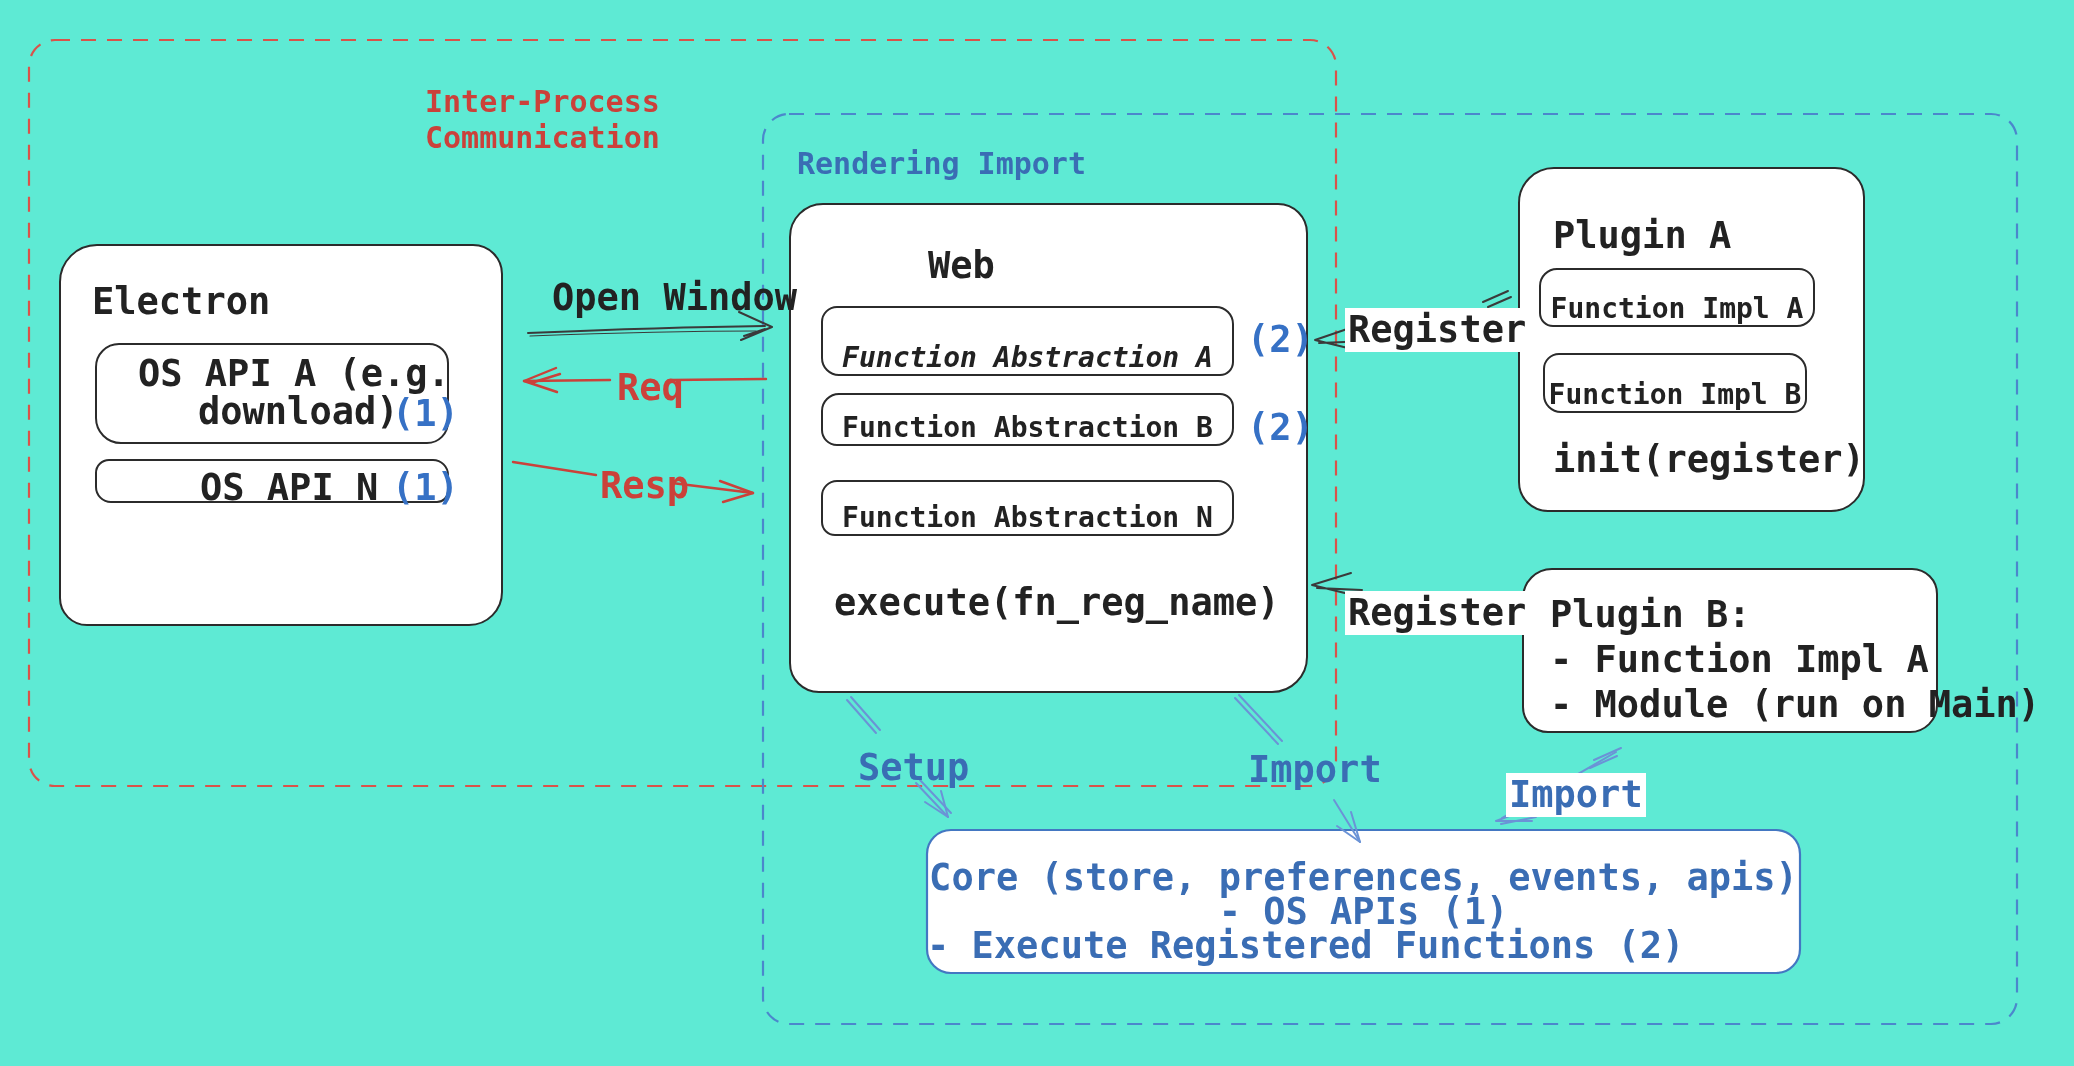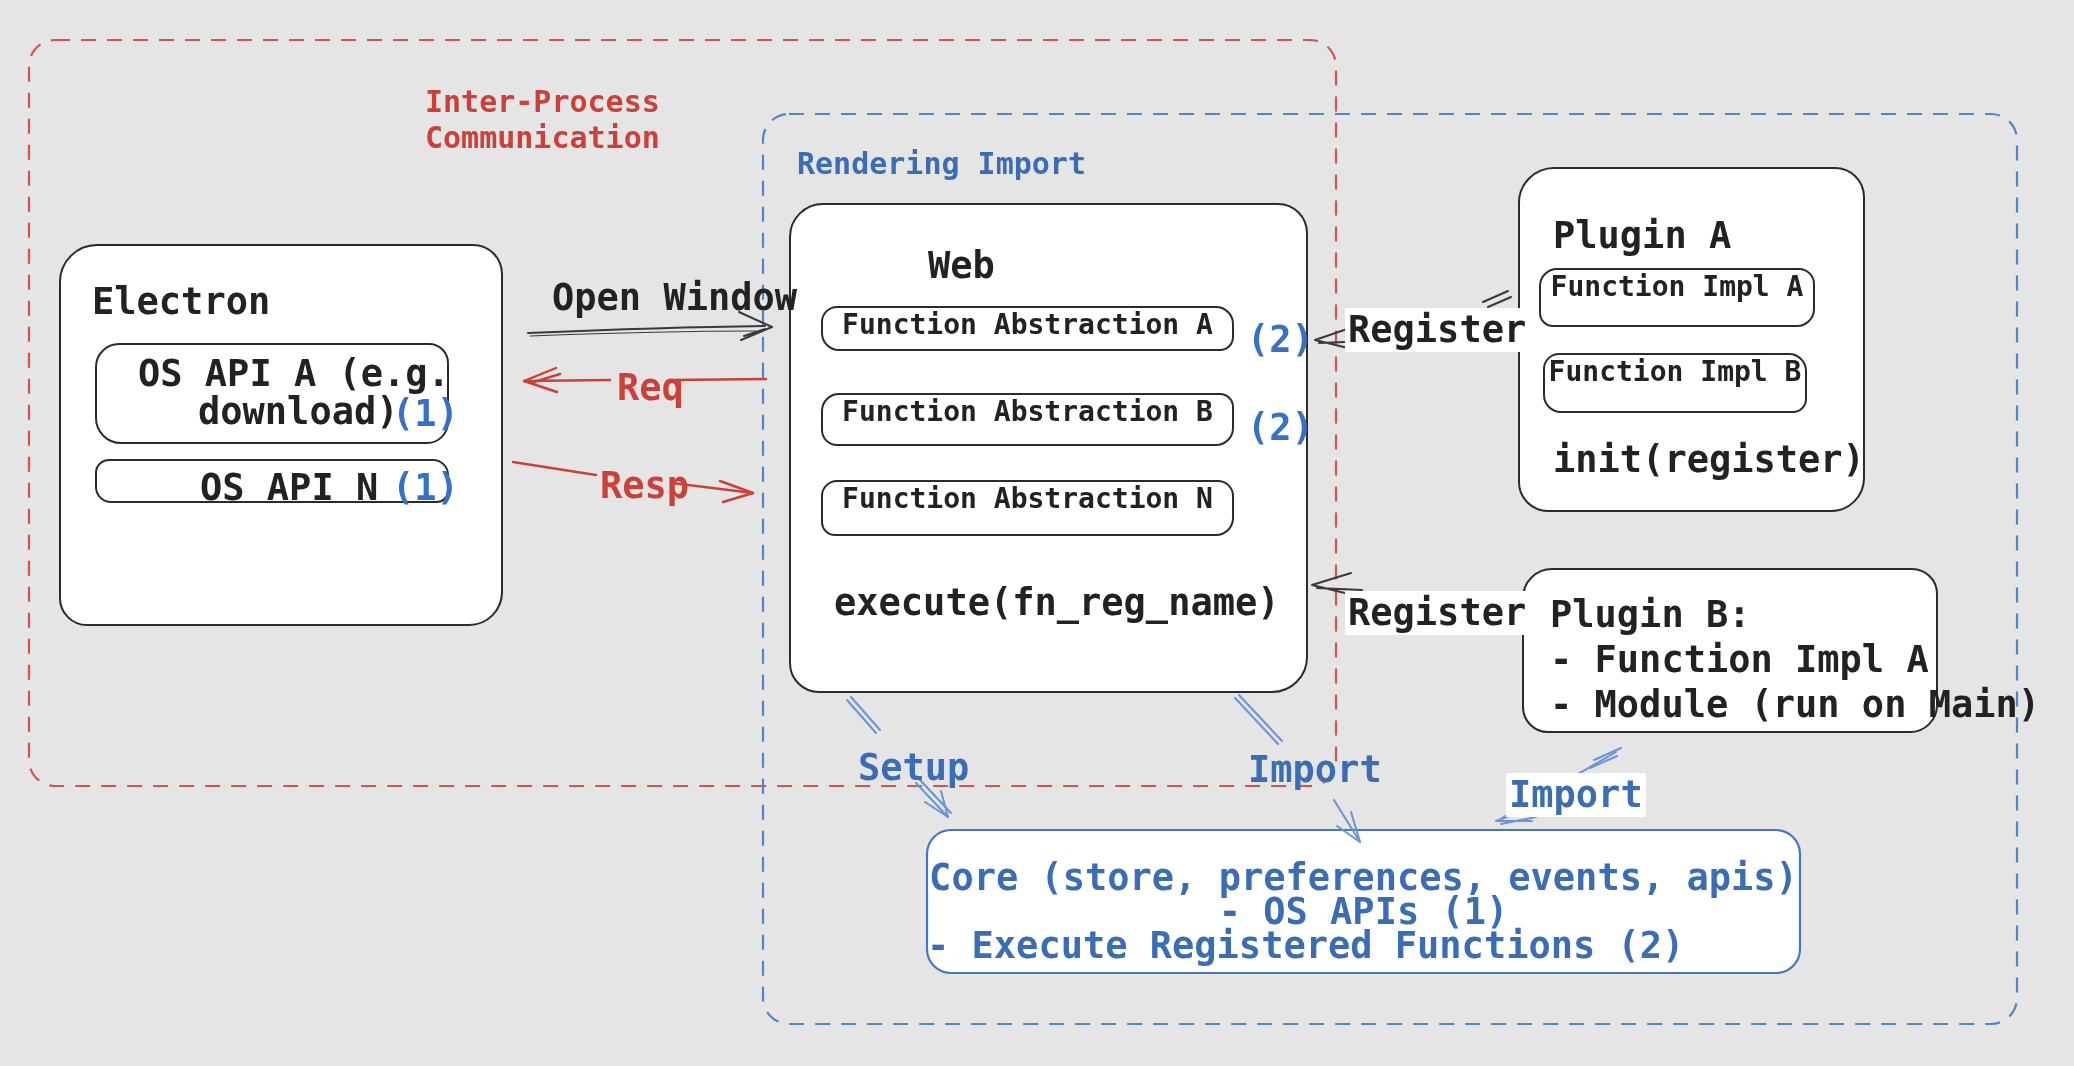--- a/index.html
+++ b/index.html
@@ -4,39 +4,39 @@
 <style>
   html, body {
     margin: 0;
     padding: 0;
     background: #ffffff;
   }
   #canvas {
     position: relative;
     width: 2074px;
     height: 1066px;
-    background: #e5e5e5;
+    background: #5eead4;
     overflow: hidden;
     font-family: "DejaVu Sans Mono", "Liberation Mono", monospace;
   }
   #wires {
     position: absolute;
     left: 0; top: 0;
     z-index: 0;
   }
   .box {
     position: absolute;
     box-sizing: border-box;
     border: 2px solid #2b2b2b;
     background: #ffffff;
     z-index: 1;
   }
   .flexc {
     display: flex;
-    align-items: flex-start;
+    align-items: flex-end;
     justify-content: center;
   }
   .lbl {
     position: absolute;
     z-index: 2;
     font-family: "DejaVu Sans Mono", "Liberation Mono", monospace;
     font-weight: bold;
     font-size: 37px;
     line-height: 1.2;
     color: var(--ink);
@@ -136,21 +136,21 @@
   <div class="lbl" style="left:200px; top:466px;">OS API N</div>
   <div class="lbl blue-r" style="left:392px; top:466px;">(1)</div>
 
   <div class="lbl" style="left:552px; top:276px;">Open Window</div>
   <div class="lbl red-t" style="left:617px; top:366px;">Req</div>
   <div class="lbl red-t" style="left:600px; top:464px;text-align:center;">Resp</div>
 
   <div class="box" style="left:789px; top:203px; width:519px; height:490px; border-radius:34px 30px 36px 30px;"></div>
   <div class="lbl" style="left:928px; top:244px;">Web</div>
 
-  <div class="box flexc" style="left:821px; top:306px; width:413px; height:45px; border-radius:16px 18px 14px 18px;">
+  <div class="box flexc" style="left:821px; top:306px; width:413px; height:70px; border-radius:16px 18px 14px 18px;font-style:italic;">
     <span class="mono-in">Function Abstraction A</span>
   </div>
   <div class="lbl blue-r" style="left:1247px; top:318px;">(2)</div>
 
   <div class="box flexc" style="left:821px; top:393px; width:413px; height:53px; border-radius:18px 14px 18px 16px;">
     <span class="mono-in">Function Abstraction B</span>
   </div>
   <div class="lbl blue-r" style="left:1247px; top:406px;">(2)</div>
 
   <div class="box flexc" style="left:821px; top:480px; width:413px; height:56px; border-radius:16px 16px 18px 14px;">

